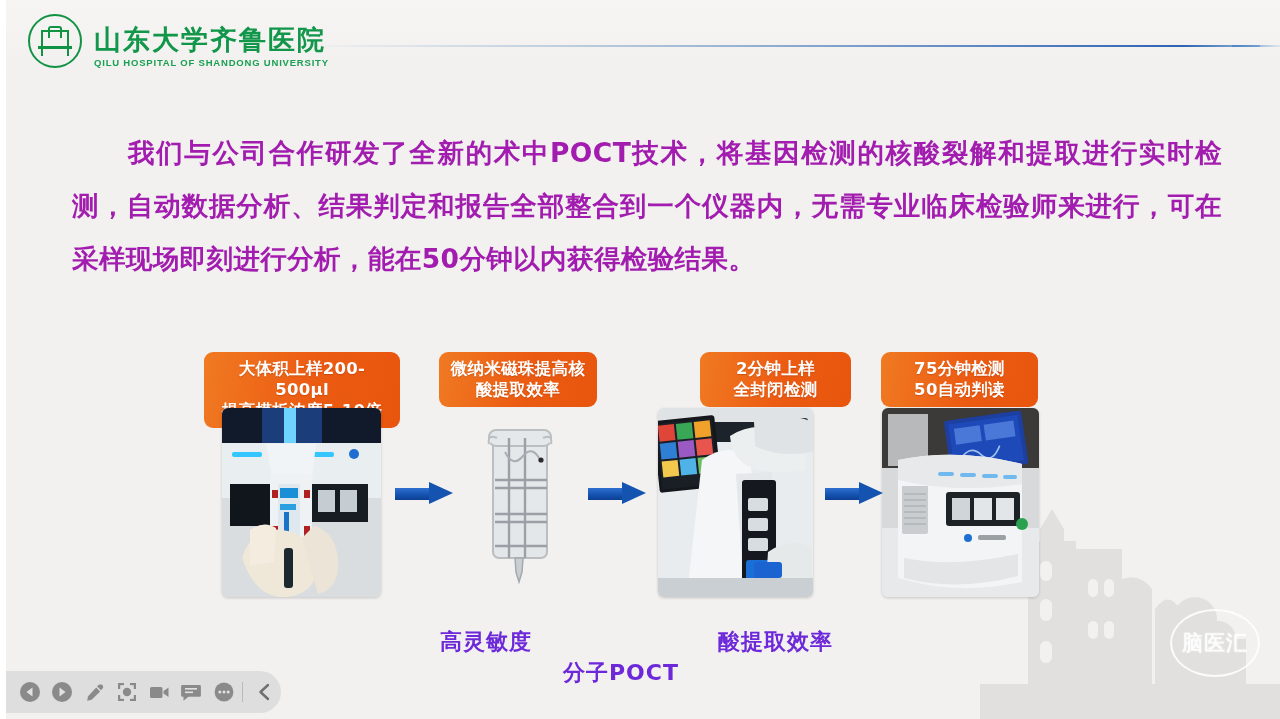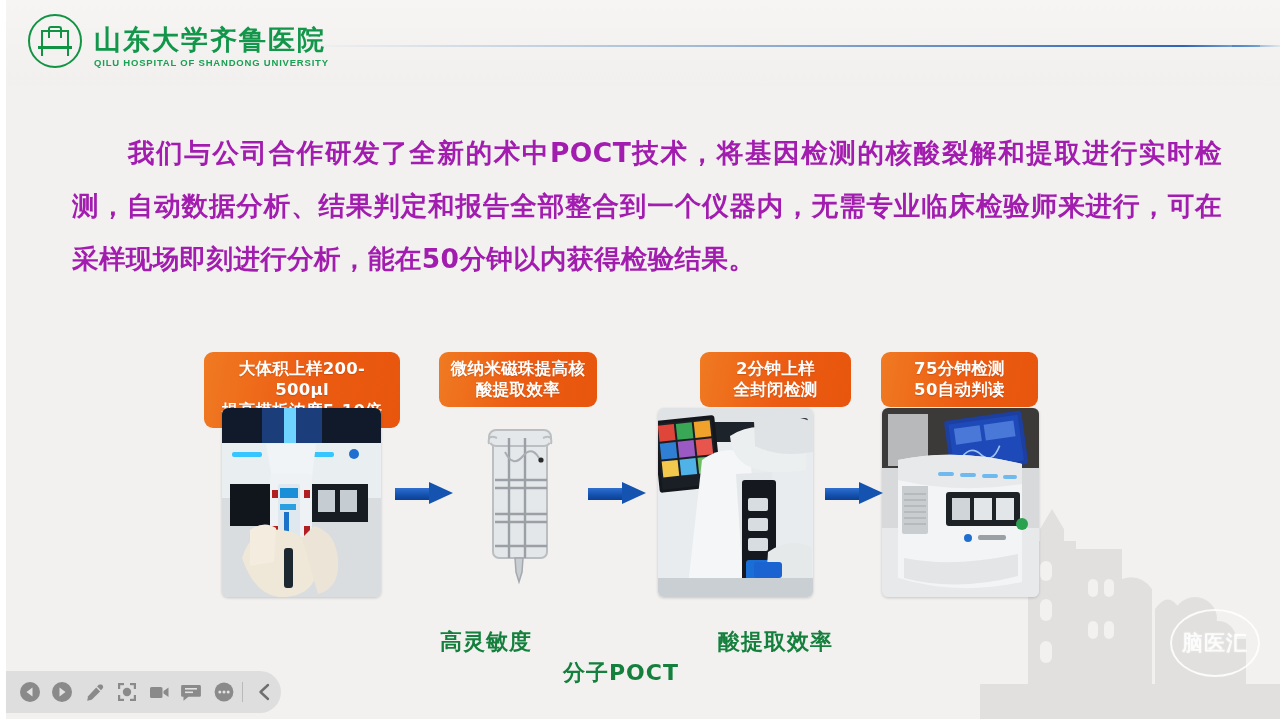--- a/index.html
+++ b/index.html
@@ -137,21 +137,21 @@
   }
   .arrow .head {
     position:absolute; left:34px; top:0; width:0; height:0;
     border-top: 11px solid transparent;
     border-bottom: 11px solid transparent;
     border-left: 24px solid #1553b0;
   }
 
   .caption {
     position: absolute; top: 275px;
-    font-size: 22px; font-weight: 700; color: #15803d;
+    font-size: 22px; font-weight: 700; color: #6d28d9;
     font-family: "DejaVu Sans", "Liberation Sans", sans-serif;
     letter-spacing: 1px; white-space: nowrap; text-align: right;
   }
   .caption.c1 { left: 435px; }
   .caption.c2 { left: 558px; margin-top: 31px; }
   .caption.c3 { left: 713px; }
 
   
   .bldg-watermark {
     position: absolute; right: 0; bottom: 0; width: 300px; height: 250px;

